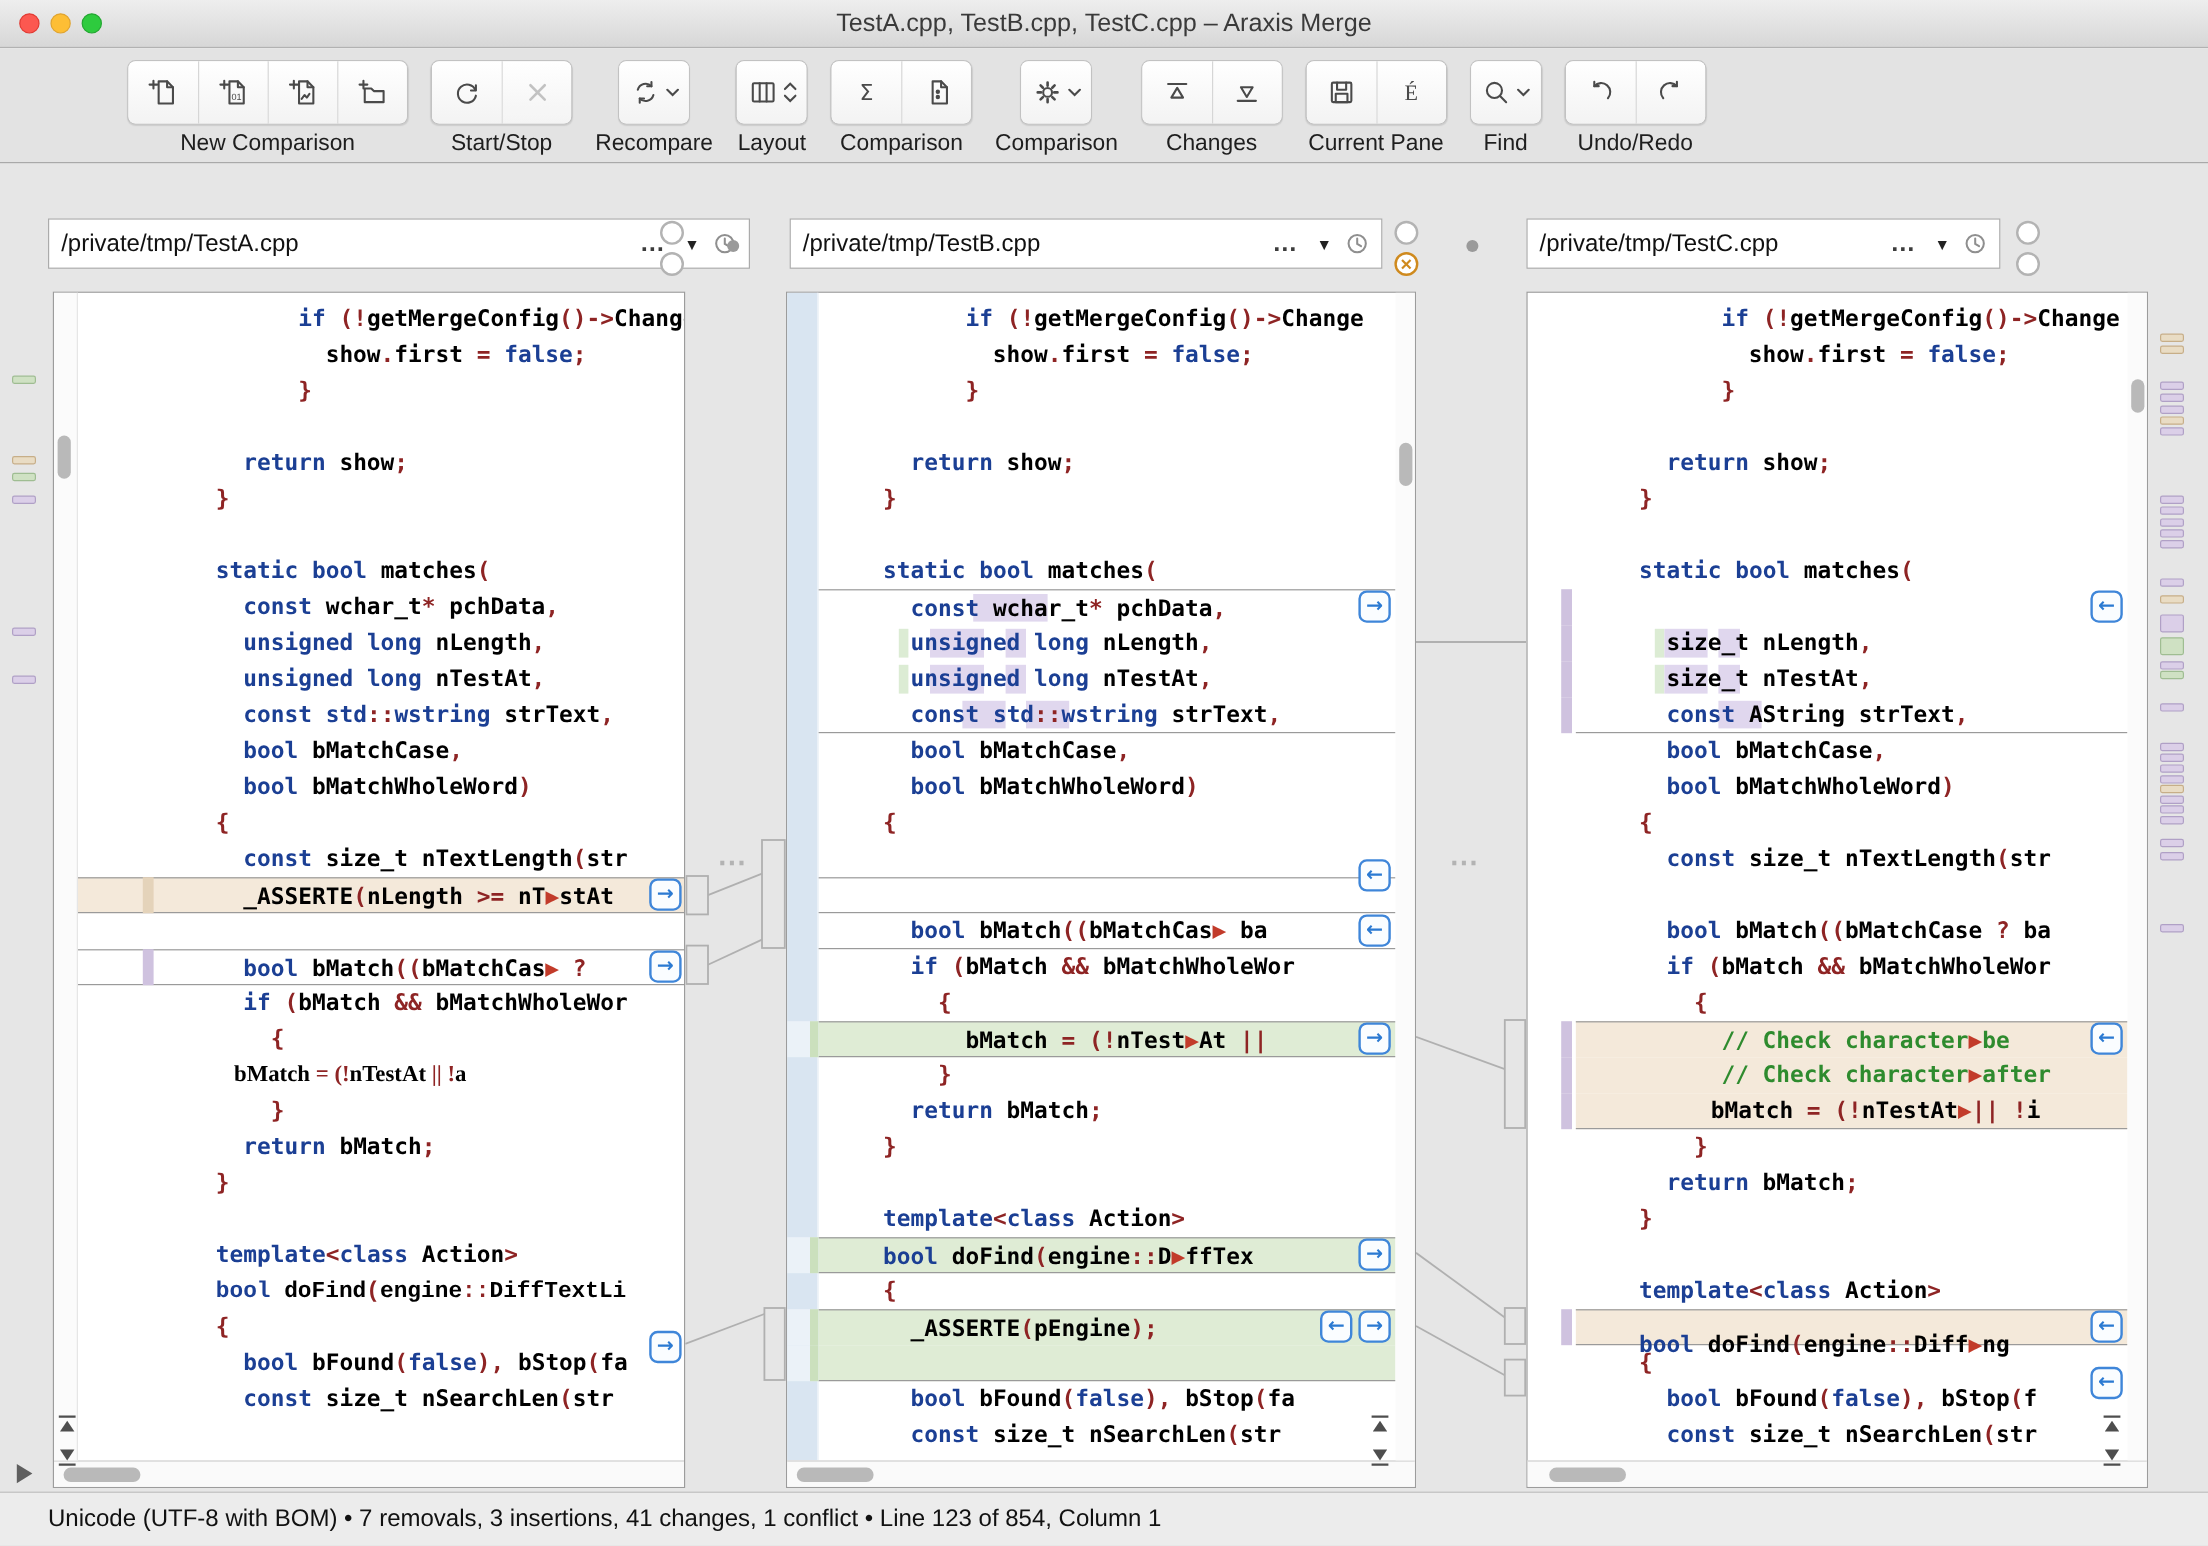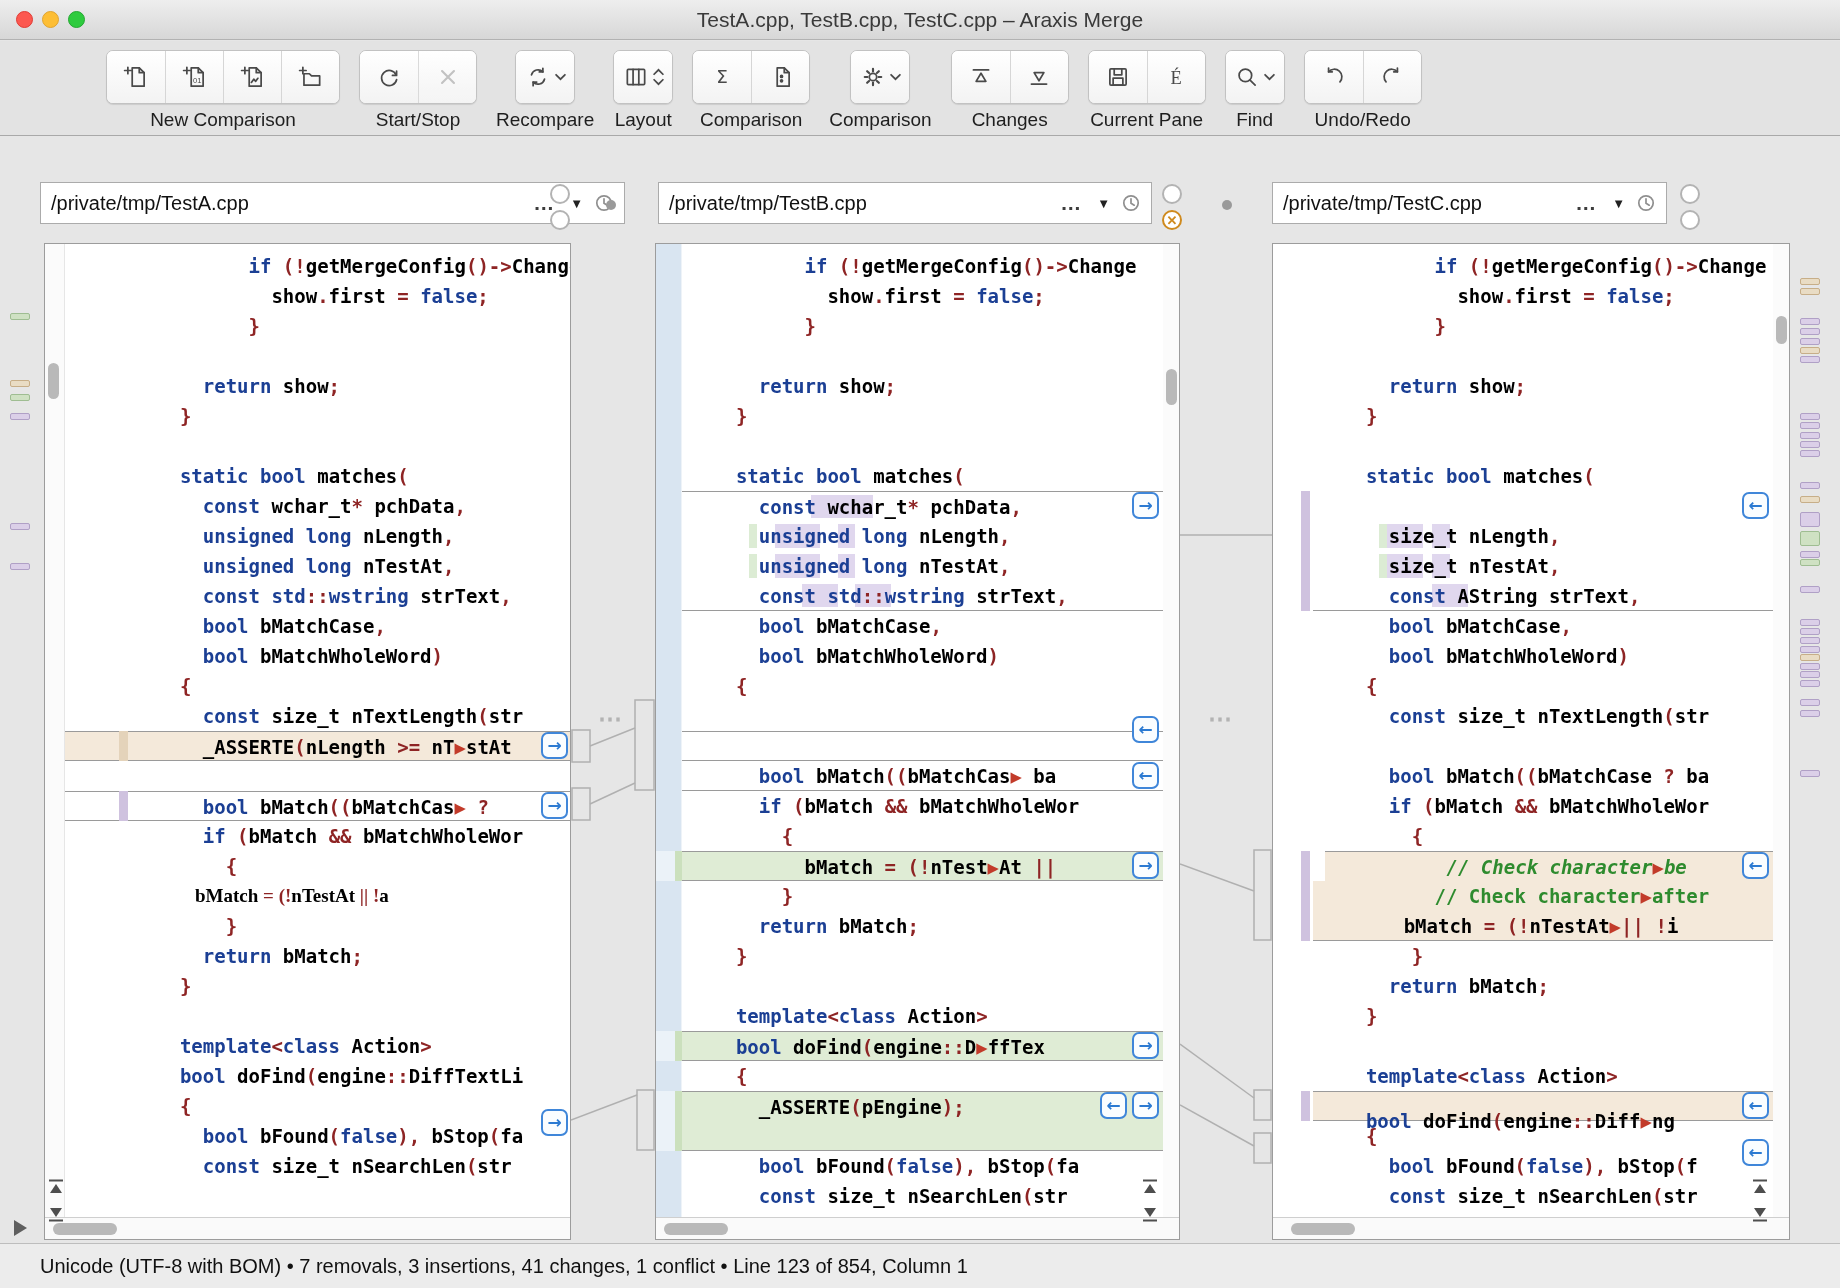--- a/index.html
+++ b/index.html
@@ -340,21 +340,21 @@
       <div class="row" style="top: 727px; left: 0px; right: 0px;">
         <div class="txt" style="padding-left: 92px;">  <span class="pu">}</span></div>
       </div>
       <div class="row" style="top: 757px; left: 0px; right: 0px;">
         <div class="txt" style="padding-left: 92px;"></div>
       </div>
       <div class="row" style="top: 787px; left: 0px; right: 0px;">
         <div class="txt" style="padding-left: 92px;">  <span class="kw">template</span><span class="pu">&lt;</span><span class="kw">class</span> Action<span class="pu">&gt;</span></div>
       </div>
       <div class="row" style="top: 817px; left: 0px; right: 0px;">
-        <div class="txt" style="padding-left: 92px;">  <span class="kw">bool</span> doFind<span class="pu">(</span>engine<span class="pu">:</span><span class="pu">:</span>DiffTextLi</div>
+        <div class="txt" style="padding-left: 92px; font-family: Liberation Mono, monospace;">  <span class="kw">bool</span> doFind<span class="pu">(</span>engine<span class="pu">:</span><span class="pu">:</span>DiffTextLi</div>
       </div>
       <div class="row" style="top: 847px; left: 0px; right: 0px;">
         <div class="txt" style="padding-left: 92px;">  <span class="pu">{</span></div>
       </div>
       <div class="row" style="top: 877px; left: 0px; right: 0px;">
         <div class="txt" style="padding-left: 92px;">    <span class="kw">bool</span> bFound<span class="pu">(</span><span class="kw">false</span><span class="pu">)</span><span class="pu">,</span> bStop<span class="pu">(</span>fa</div>
       </div>
       <div class="row" style="top: 907px; left: 0px; right: 0px;">
         <div class="txt" style="padding-left: 92px;">    <span class="kw">const</span> size_t nSearchLen<span class="pu">(</span>str</div>
       </div>
@@ -577,28 +577,28 @@
       </div>
       <div class="row" style="top: 517px; left: 0px; right: 0px;">
         <div class="txt" style="padding-left: 30px;">    <span class="kw">bool</span> bMatch<span class="pu">(</span><span class="pu">(</span>bMatchCase <span class="pu">?</span> ba</div>
       </div>
       <div class="row" style="top: 547px; left: 0px; right: 0px;">
         <div class="txt" style="padding-left: 30px;">    <span class="kw">if</span> <span class="pu">(</span>bMatch <span class="pu">&amp;</span><span class="pu">&amp;</span> bMatchWholeWor</div>
       </div>
       <div class="row" style="top: 577px; left: 0px; right: 0px;">
         <div class="txt" style="padding-left: 30px;">      <span class="pu">{</span></div>
       </div>
-      <div class="row bg-tan bt" style="top: 607px; left: 12px; right: 0px; font-style: italic;">
+      <div class="row bg-tan bt" style="top: 607px; left: 0px; right: 0px;">
         <div class="txt" style="padding-left: 30px;">        <span class="cm">// Check character<span class="mk">▶</span>be</span></div>
       </div>
       <div class="row bg-tan" style="top: 637px; left: 0px; right: 0px;">
         <div class="txt" style="padding-left: 30px;">        <span class="cm">// Check character<span class="mk">▶</span>after</span></div>
       </div>
       <div class="row bg-tan bb" style="top: 667px; left: 0px; right: 0px;">
-        <div class="txt" style="padding-left: 22px;">      bMatch <span class="pu">=</span> <span class="pu">(</span><span class="pu">!</span>nTestAt<span class="mk">▶</span><span class="pu">|</span><span class="pu">|</span> <span class="pu">!</span>i</div>
+        <div class="txt" style="padding-left: 44px;">      bMatch <span class="pu">=</span> <span class="pu">(</span><span class="pu">!</span>nTestAt<span class="mk">▶</span><span class="pu">|</span><span class="pu">|</span> <span class="pu">!</span>i</div>
       </div>
       <div class="row" style="top: 697px; left: 0px; right: 0px;">
         <div class="txt" style="padding-left: 30px;">      <span class="pu">}</span></div>
       </div>
       <div class="row" style="top: 727px; left: 0px; right: 0px;">
         <div class="txt" style="padding-left: 30px;">    <span class="kw">return</span> bMatch<span class="pu">;</span></div>
       </div>
       <div class="row" style="top: 757px; left: 0px; right: 0px;">
         <div class="txt" style="padding-left: 30px;">  <span class="pu">}</span></div>
       </div>

